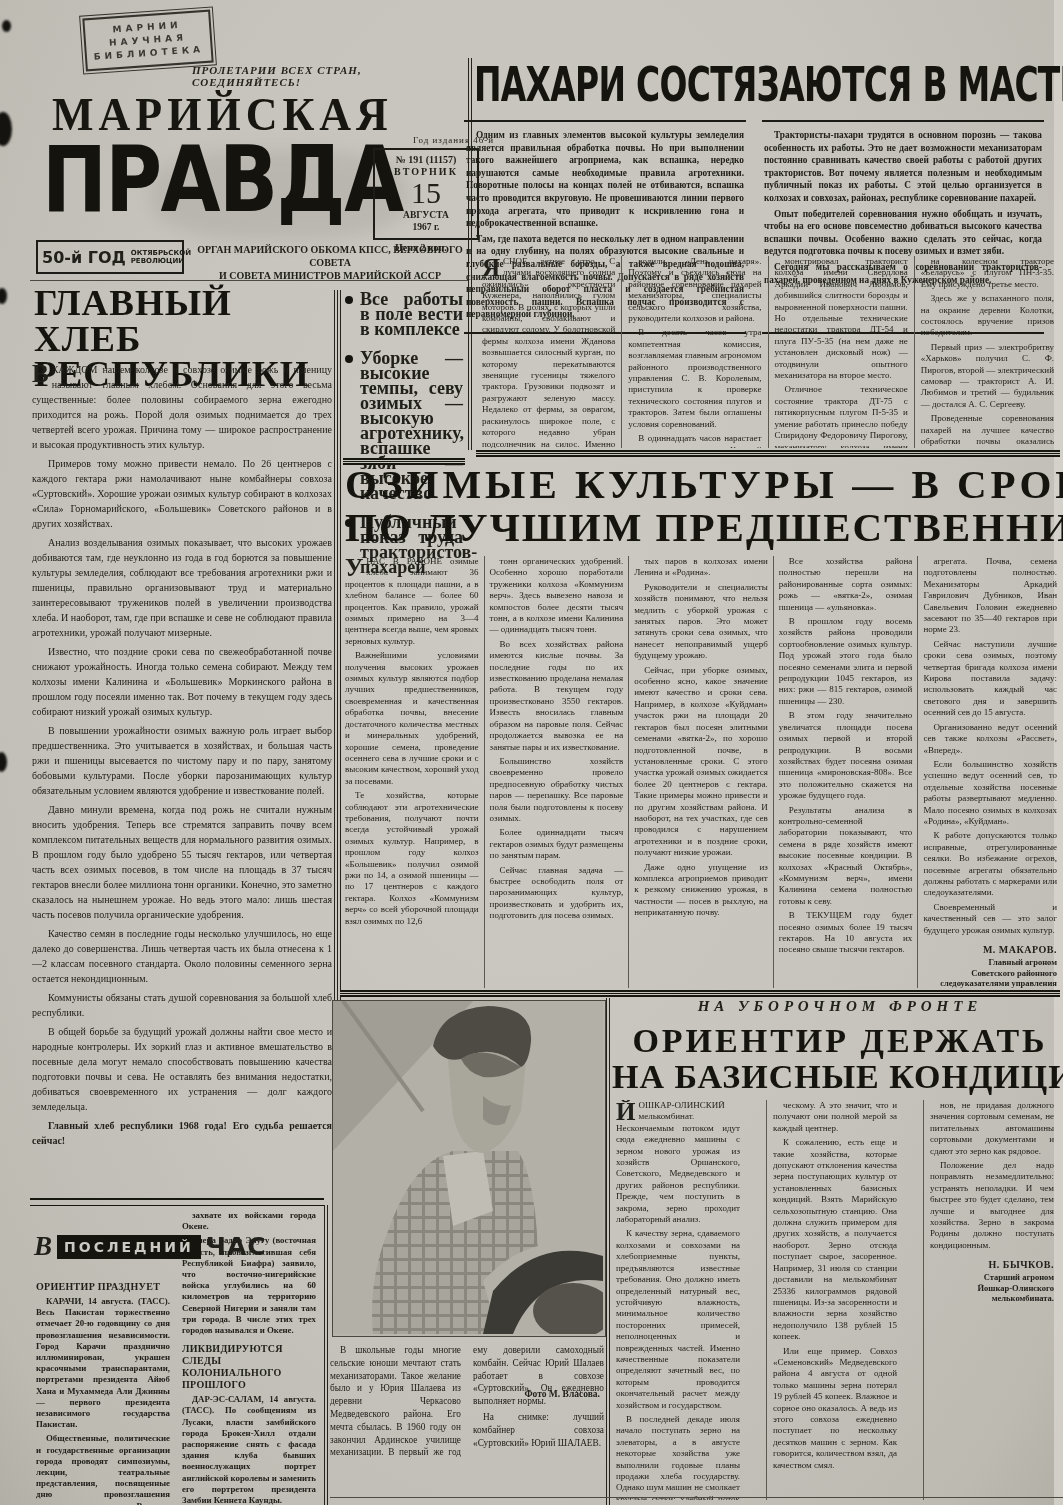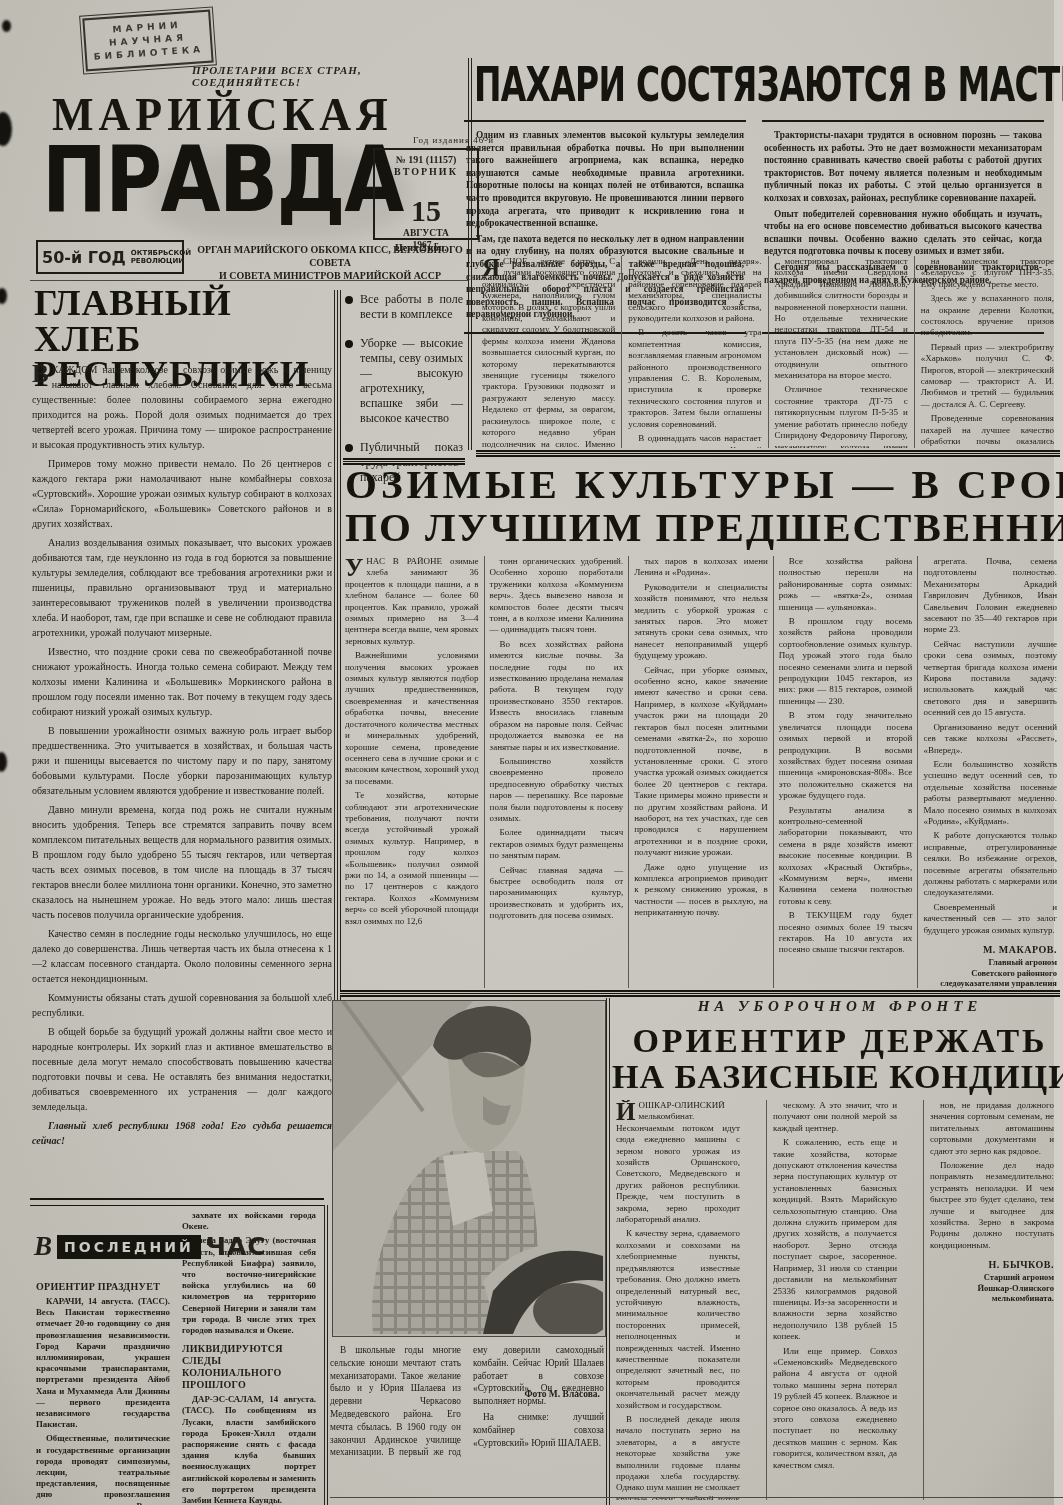--- a/index.html
+++ b/index.html
@@ -23,21 +23,21 @@
          transform:rotate(-4deg);text-align:center;font-family:"DejaVu Sans",sans-serif;font-weight:bold;
          font-size:9px;line-height:13px;letter-spacing:4px;color:#3a3933;white-space:pre-line;}
   .slogan{left:192px;top:64px;width:260px;font-style:italic;font-weight:bold;font-size:11px;letter-spacing:1px;color:#23221c;}
   .mast1{left:52px;top:88px;font-weight:bold;font-size:44px;letter-spacing:5px;transform:scaleY(1.05);transform-origin:left top;color:#171610;}
   .mast2{left:42px;top:135px;font-family:"DejaVu Sans",sans-serif;font-weight:bold;font-size:97px;line-height:97px;
          letter-spacing:-2px;transform:scale(0.80,0.93);transform-origin:left top;color:#14130e;}
   .edyear{left:375px;top:135px;font-weight:normal;font-size:9px;letter-spacing:1px;padding-left:38px;}
   .datebox{left:373px;top:148px;width:102px;height:84px;border:2px solid #1d1c16;text-align:center;padding-top:4px;}
   .datebox .no{font-weight:bold;font-size:10px;}
   .datebox .wd{font-weight:bold;font-size:10px;letter-spacing:2px;margin-top:1px;}
-  .datebox .dd{font-weight:bold;font-size:30px;line-height:30px;margin-top:19px;}
+  .datebox .dd{font-weight:normal;font-size:30px;line-height:30px;margin-top:1px;}
   .datebox .my{font-weight:bold;font-size:9.5px;margin-top:1px;white-space:pre-line;line-height:12px;}
   .price{left:395px;top:242px;font-weight:bold;font-size:10px;}
   .jubilee{left:36px;top:240px;width:136px;height:28px;border:2px solid #1d1c16;display:flex;align-items:center;padding:1px 4px;gap:5px;}
   .jub-big{font-family:"DejaVu Sans",sans-serif;font-weight:bold;font-size:16px;white-space:nowrap;}
   .jub-small{font-family:"DejaVu Sans",sans-serif;font-weight:bold;font-size:7px;line-height:8px;white-space:pre-line;}
   .organ{left:180px;top:243px;width:300px;text-align:center;font-weight:bold;font-size:10px;line-height:13px;}
 
   
   .para{margin:0 0 3px 0;text-align:justify;text-indent:10px;font-size:9px;line-height:11.4px;}
   .cols{display:flex;}
@@ -53,25 +53,25 @@
   .intro-box{flex:1;border-top:2px solid #1b1a14;border-bottom:2px solid #1b1a14;padding:7px 2px 8px 2px;}
   .intro-box .para{font-weight:bold;font-size:9.3px;line-height:12.6px;}
   .lead-body{left:476px;top:256px;width:584px;height:192px;overflow:hidden;}
   .sig{text-align:right;font-weight:bold;font-size:10px;letter-spacing:.5px;margin-top:8px;}
   .sig-role{text-align:right;font-weight:bold;font-size:8.5px;line-height:10.5px;white-space:pre-line;margin-top:2px;}
 
   
   .la-headline{left:34px;top:286px;width:300px;font-weight:bold;font-size:37px;line-height:37px;letter-spacing:1px;color:#15140e;transform:scaleY(0.95);transform-origin:left top;}
   .la-body{left:32px;top:362px;width:300px;height:790px;overflow:hidden;}
   .la-body .para{font-size:10px;line-height:15px;text-indent:16px;margin-bottom:4px;}
-  .la-closing{font-weight:bold;font-style:italic;}
+  .la-closing{font-weight:bold;}
 
   
   .bullets{left:345px;top:292px;width:118px;}
-  .bullet{position:relative;padding-left:15px;font-weight:normal;font-size:12px;line-height:15px;text-align:justify;margin-bottom:14px;}
+  .bullet{position:relative;padding-left:15px;font-weight:bold;font-size:18px;line-height:15px;text-align:justify;margin-bottom:14px;}
   .bullet::before{content:"";position:absolute;left:0;top:4px;width:8px;height:8px;border-radius:50%;background:#15140e;}
   .bullets-rule{left:343px;top:458px;width:122px;}
 
   
   .wc-h1{left:345px;top:460px;width:715px;text-align:left;font-weight:bold;font-size:41px;letter-spacing:4px;white-space:nowrap;color:#15140e;transform:scaleY(1.0);}
   .wc-h2{left:345px;top:503px;width:715px;font-weight:bold;font-size:41px;letter-spacing:2px;white-space:nowrap;color:#15140e;}
   .wc-body{left:340px;top:556px;width:722px;height:432px;overflow:hidden;}
   .wc-body .ncol{padding:0 5px;}
 
   

